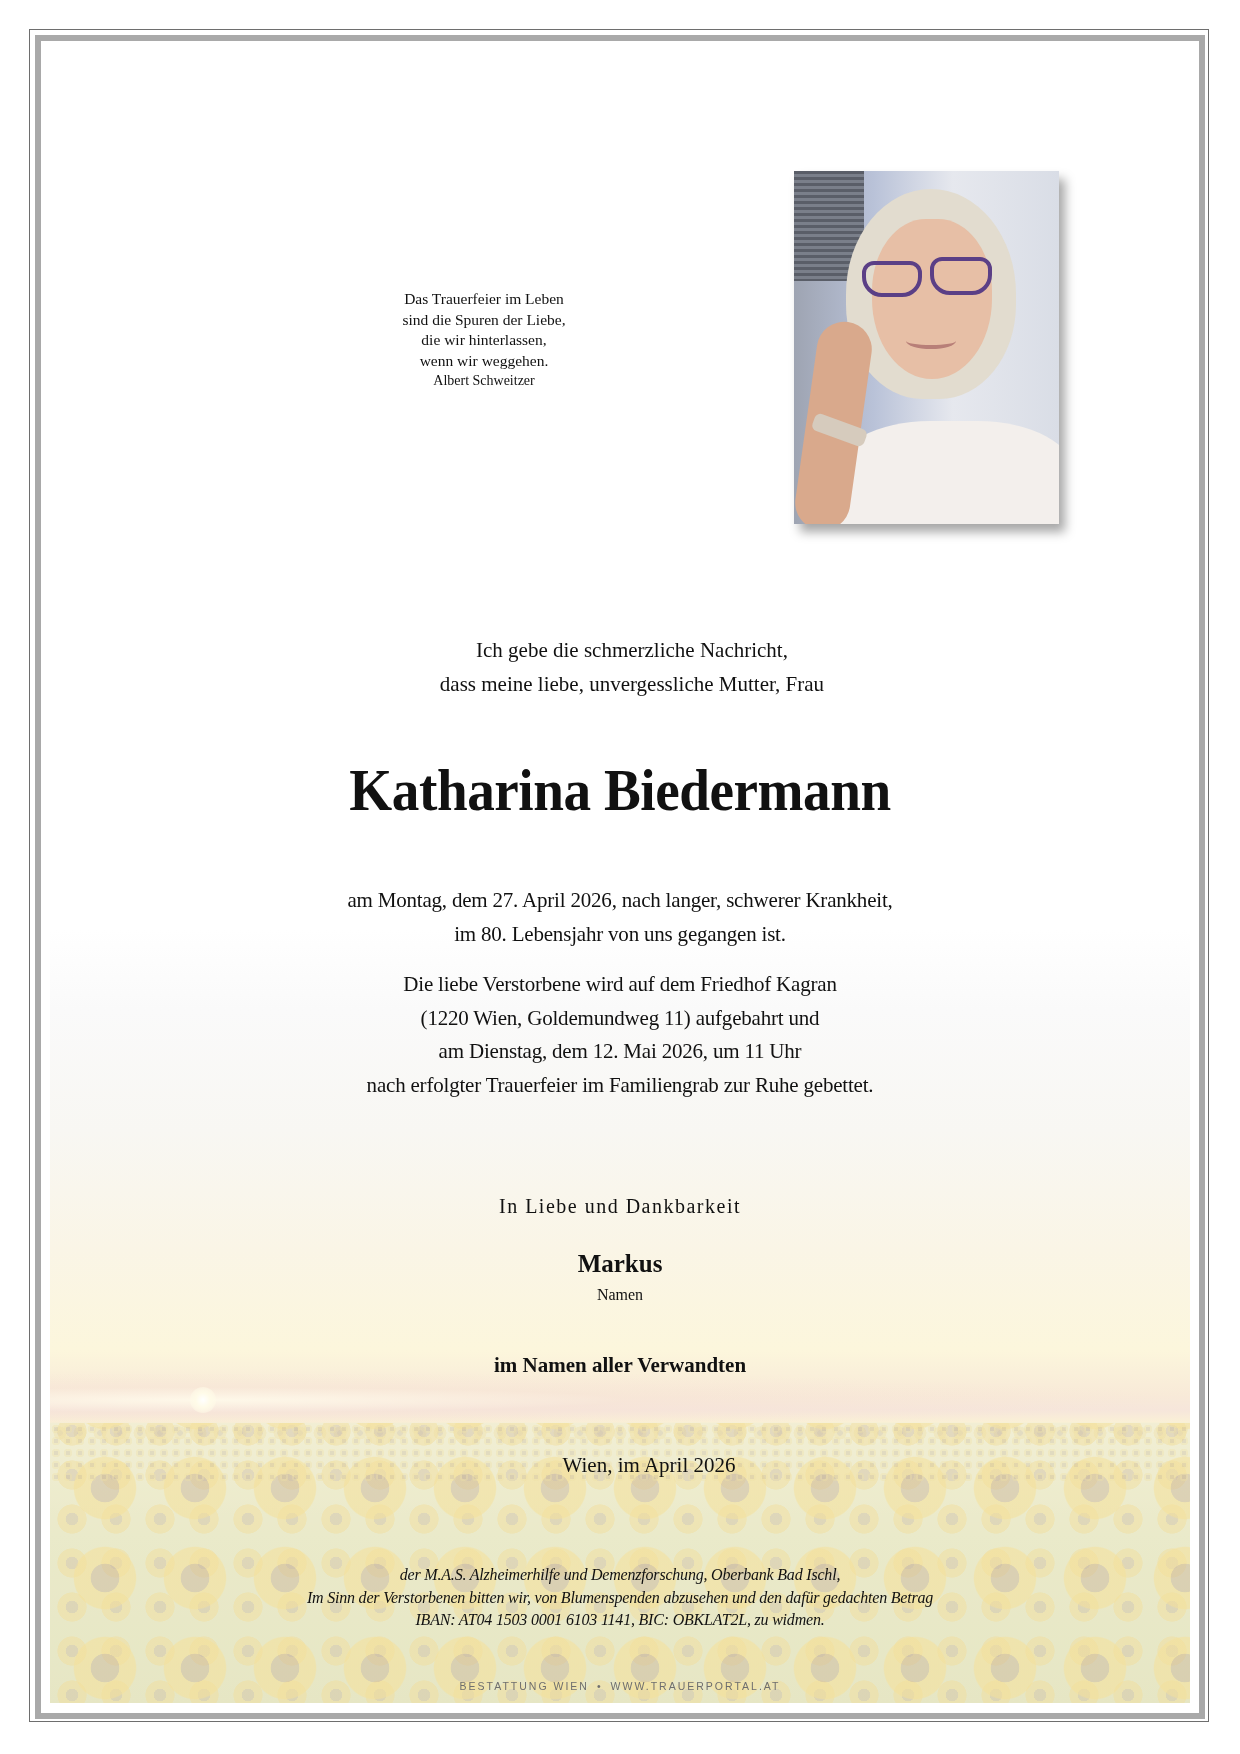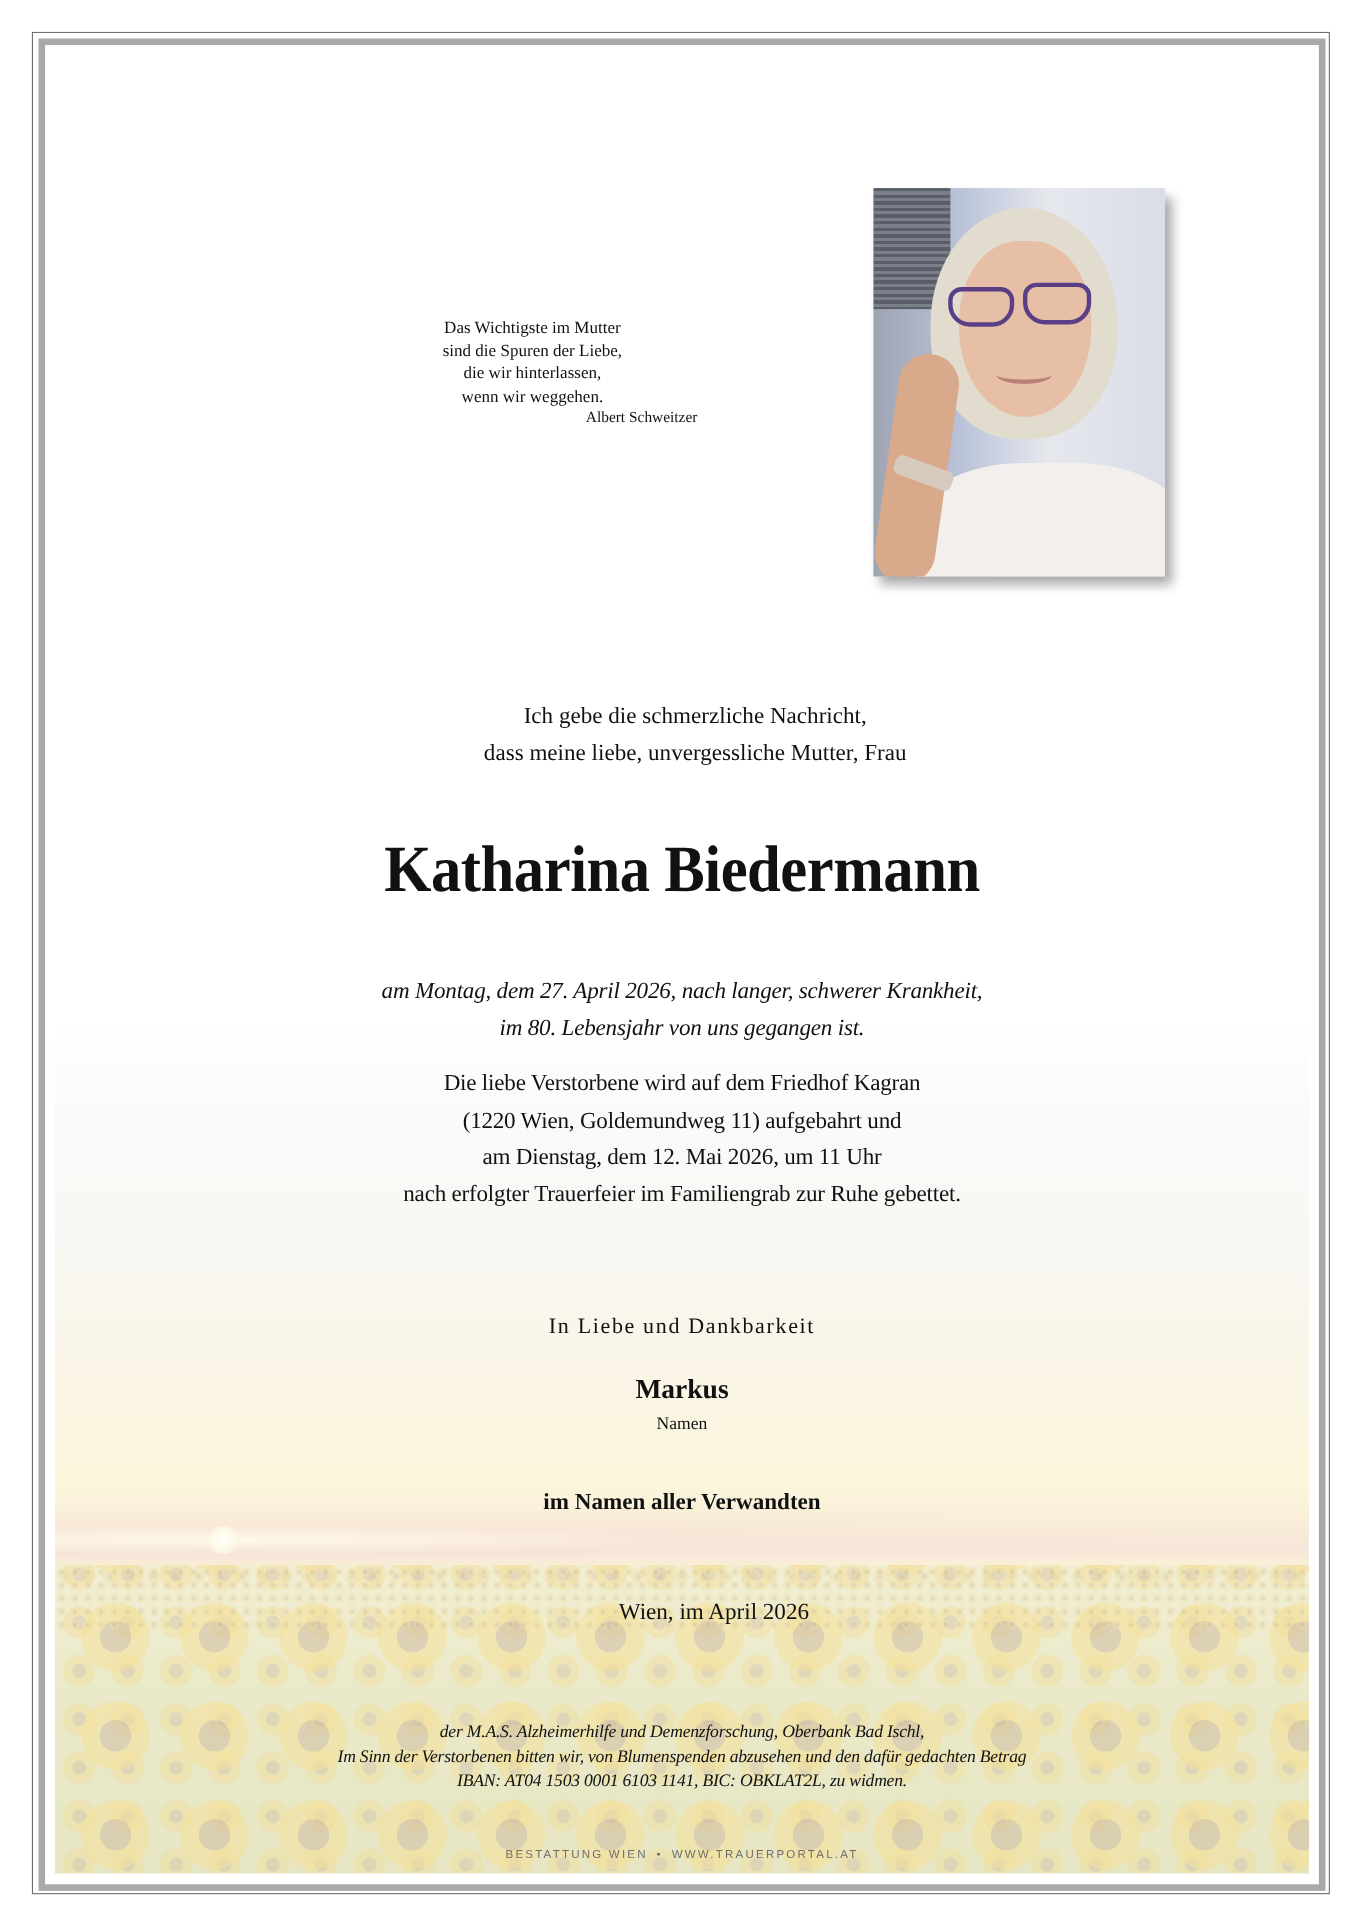--- a/index.html
+++ b/index.html
@@ -17,40 +17,40 @@
       radial-gradient(circle at 50% 50%, rgba(165,140,115,0.3) 0 20%, rgba(230,205,120,0.35) 21% 45%, rgba(0,0,0,0) 47%),
       linear-gradient(to bottom, #ebe7c8 0%, #dfe0b8 40%, #d9dbb0 100%);
     background-size: 90px 90px, 44px 44px, 20px 20px, 100% 100%;
     background-position: 10px 110px, 0 30px, 0 0, 0 0;
     background-repeat: repeat, repeat, repeat-x, no-repeat;
   }
   .field-top { position:absolute; left:0; top:1373px; width:1140px; height:60px; background-image: radial-gradient(circle at 50% 50%, rgba(170,150,120,0.35) 0 25%, rgba(230,210,130,0.35) 26% 50%, rgba(0,0,0,0) 52%); background-size:12px 12px; }
   .field-veil { position:absolute; left:0; top:1373px; width:1140px; height:280px; background:rgba(255,252,236,0.35); }
 
   .quote { position:absolute; left:334px; top:289px; width:300px; text-align:center; font-size:15.5px; line-height:20.5px; color:#111; }
-  .quote .author { font-size:14px;text-align:right; }
+  .quote .author { font-size:14px; }
   .photo { position:absolute; left:794px; top:171px; width:265px; height:353px; box-shadow: 6px 8px 10px rgba(0,0,0,0.35); overflow:hidden;
     background:
       radial-gradient(ellipse 55px 30px at 62% 27%, rgba(90,50,140,0) 60%, rgba(0,0,0,0) 61%),
       linear-gradient(180deg, rgba(0,0,0,0) 0%, rgba(0,0,0,0) 100%),
       linear-gradient(90deg, #9ea4b2 0%, #b9c2d8 30%, #e6e8ee 60%, #d9dde6 100%); }
   .photo .hair { position:absolute; left:52px; top:18px; width:170px; height:210px; border-radius:50% 50% 45% 45%; background:#e2dccf; }
   .photo .face { position:absolute; left:78px; top:48px; width:120px; height:160px; border-radius:45% 45% 50% 50%; background:#e7bfa6; }
   .photo .glasses-l { position:absolute; left:68px; top:90px; width:60px; height:36px; border:4px solid #5b3f86; border-radius:12px 12px 20px 20px; box-sizing:border-box; }
   .photo .glasses-r { position:absolute; left:136px; top:86px; width:62px; height:38px; border:4px solid #5b3f86; border-radius:12px 12px 20px 20px; box-sizing:border-box; }
   .photo .smile { position:absolute; left:112px; top:162px; width:50px; height:12px; border-bottom:4px solid #b87f78; border-radius:0 0 50% 50%; }
   .photo .shirt { position:absolute; left:40px; top:250px; width:240px; height:130px; border-radius:40% 40% 0 0; background:#f3efec; }
   .photo .arm { position:absolute; left:12px; top:150px; width:55px; height:210px; border-radius:30px; background:#d9a98c; transform:rotate(8deg); }
   .photo .watch { position:absolute; left:18px; top:250px; width:55px; height:18px; background:#d6cbbd; border-radius:6px; transform:rotate(20deg); }
   .photo .blinds { position:absolute; left:0; top:0; width:70px; height:110px; background: repeating-linear-gradient(180deg, #5a5e68 0 3px, #7a7f8a 3px 6px); }
 
   .center { position:absolute; left:0; width:1240px; text-align:center; }
   .intro { top:633px; font-size:21px; line-height:34px;padding-left:12px; }
   .name { top:755px; font-size:60px; font-weight:bold; line-height:70px; letter-spacing:-0.5px; transform:scaleX(0.92); }
-  .p1 { top:883px; font-size:21px; line-height:34px; letter-spacing:-0.2px;font-style:italic; }
+  .p1 { top:883px; font-size:21px; line-height:34px; letter-spacing:-0.2px; }
   .p2 { top:968px; font-size:21px; line-height:33.5px; letter-spacing:-0.2px; }
   .thanks { top:1195px; font-size:20px; letter-spacing:1.5px;text-align:center; }
   .signer { top:1250px; font-size:25px; font-weight:bold; }
   .relation { top:1286px; font-size:16px; }
   .relatives { top:1353px; font-size:21px; font-weight:bold; }
   .place-date { top:1453px; font-size:21px;padding-left:29px; }
   .donation { top:1564px; font-size:16px; line-height:22.5px; font-style:italic; letter-spacing:-0.2px; }
   .footer { top:1680px; font-family:"Liberation Sans", "DejaVu Sans", sans-serif; font-size:10.5px; letter-spacing:2px; color:#6e6e6e; }
   .footer .dot { margin:0 8px; }
 </style>
@@ -62,21 +62,21 @@
 
 <div class="bg-area">
   <div class="sun-glow"></div>
   <div class="sun"></div>
   <div class="field"></div>
   <div class="field-top"></div>
   <div class="field-veil"></div>
 </div>
 
 <div class="quote">
-  <div>Das Wichtigste im Mutter</div>
+  <div>Das Trauerfeier im Leben</div>
   <div>sind die Spuren der Liebe,</div>
   <div>die wir hinterlassen,</div>
   <div>wenn wir weggehen.</div>
   <div class="author">Albert Schweitzer</div>
 </div>
 
 <div class="photo" title="Portrait of smiling elderly woman with grey hair and purple glasses">
   <div class="blinds"></div>
   <div class="hair"></div>
   <div class="face"></div>

